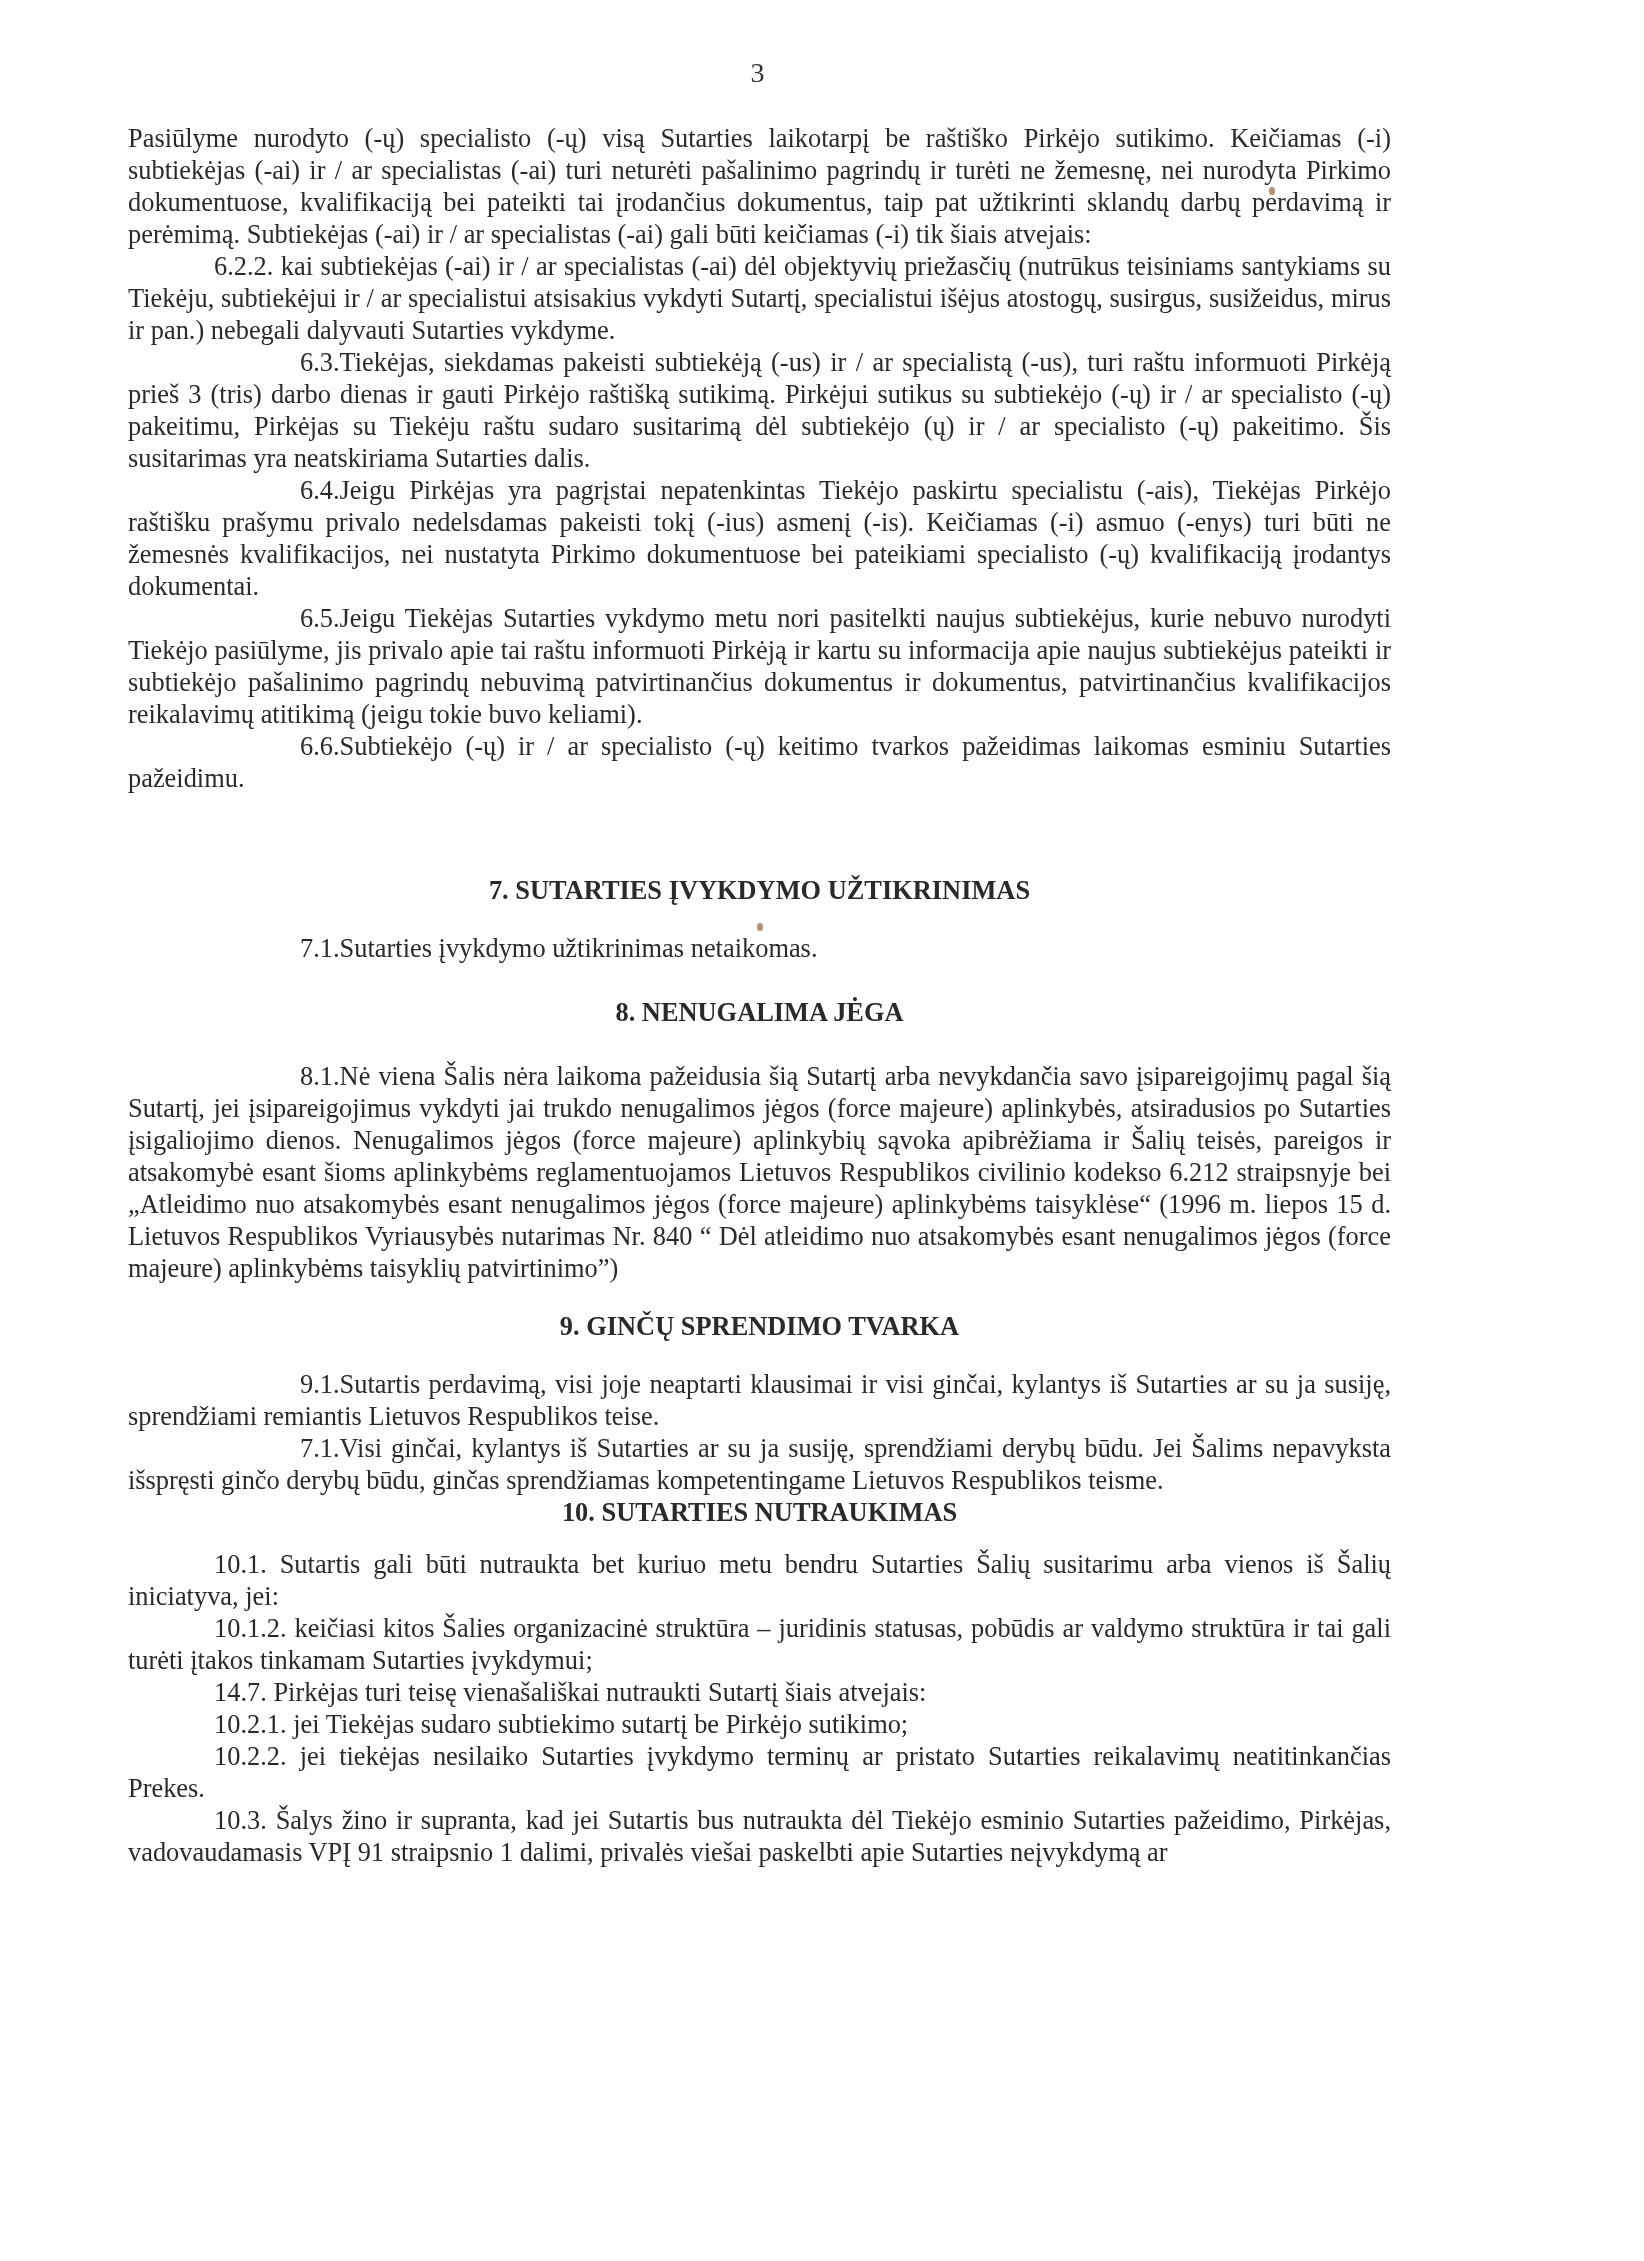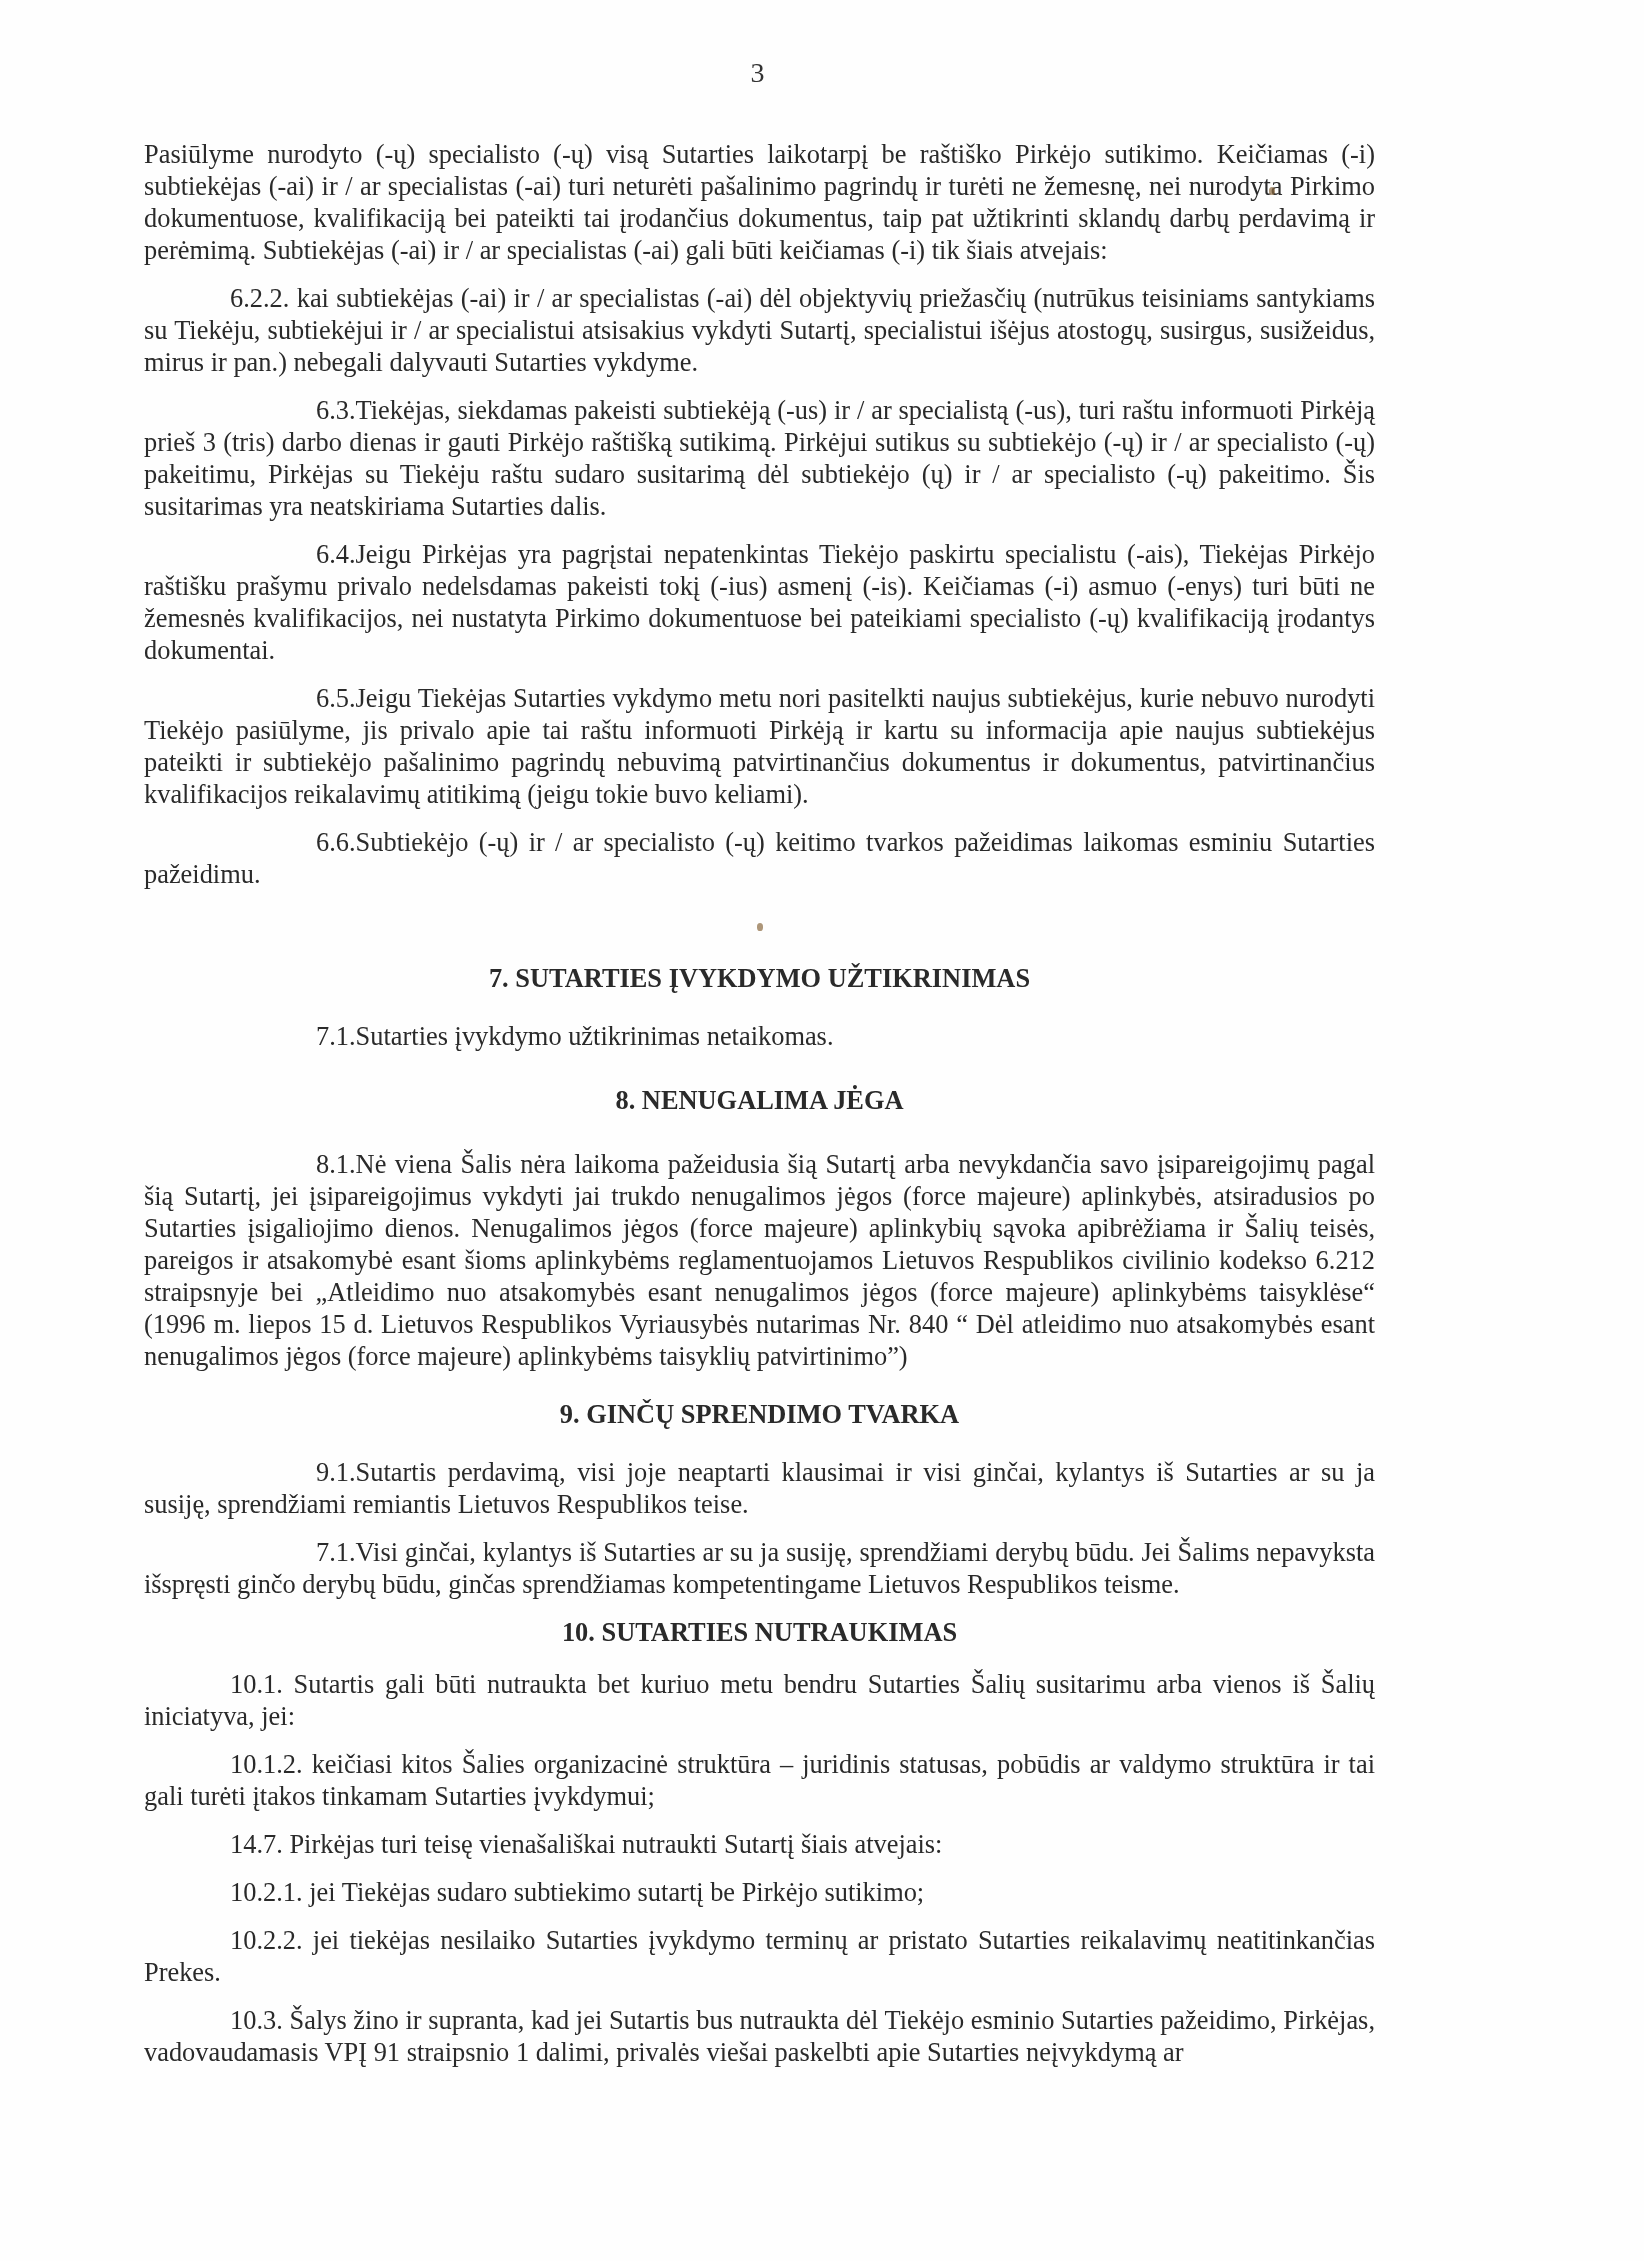--- a/index.html
+++ b/index.html
@@ -12,27 +12,27 @@
     font-size: 26.4px;
     line-height: 32px;
   }
   .page-number {
     position: absolute; top: 57px; left: 0; width: 1515px; text-align: center;
     font-size: 28px; color: #333;
   }
   .body-text {
     position: absolute; left: 128px; top: 122px; width: 1263px;
   }
-  p { margin: 16px; text-align: justify; }
+  p { margin: 0; text-align: justify; }
   .ind { text-indent: 86px; }
   .num { display: inline-block; min-width: 64px; }
   .heading {
     text-align: center; font-weight: bold; margin: 0; font-size: 26.4px;
   }
-  .h7 { margin-top: 24px; margin-bottom: 26px; }
+  .h7 { margin-top: 48px; margin-bottom: 26px; }
   .h8 { margin-top: 32px; margin-bottom: 32px; }
   .h9 { margin-top: 26px; margin-bottom: 26px; }
   .h10 { margin-top: 0; margin-bottom: 20px; }
   .gap { height: 32px; }
   .smudge { position: absolute; border-radius: 50%; background: #8a6a40; opacity: .7; }
 </style>
 </head>
 <body>
 
 <div class="page">

